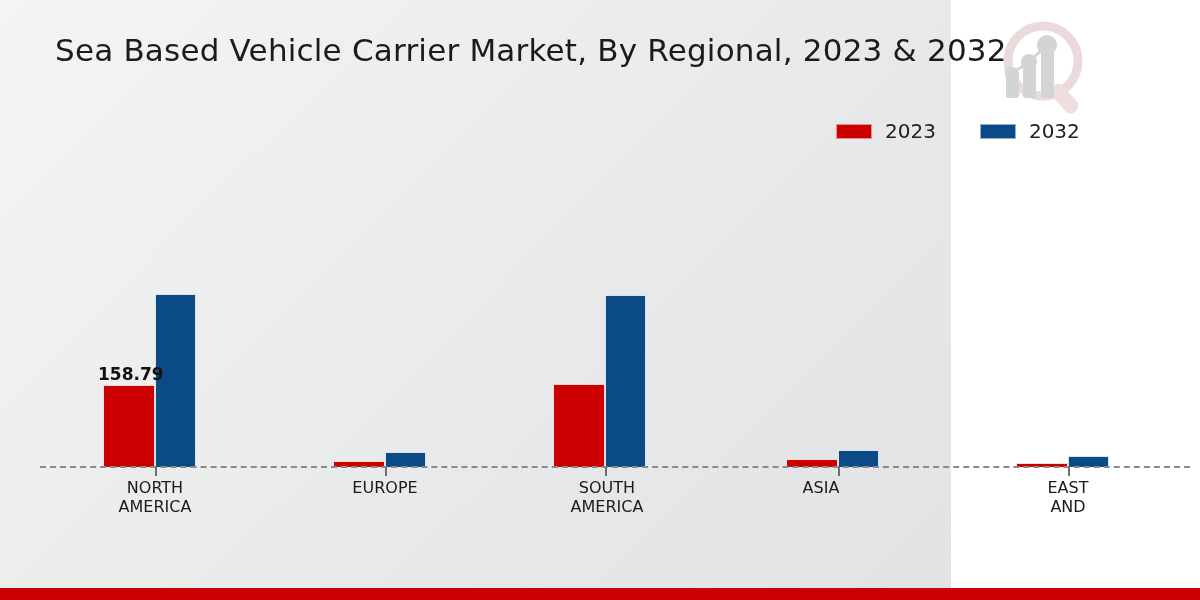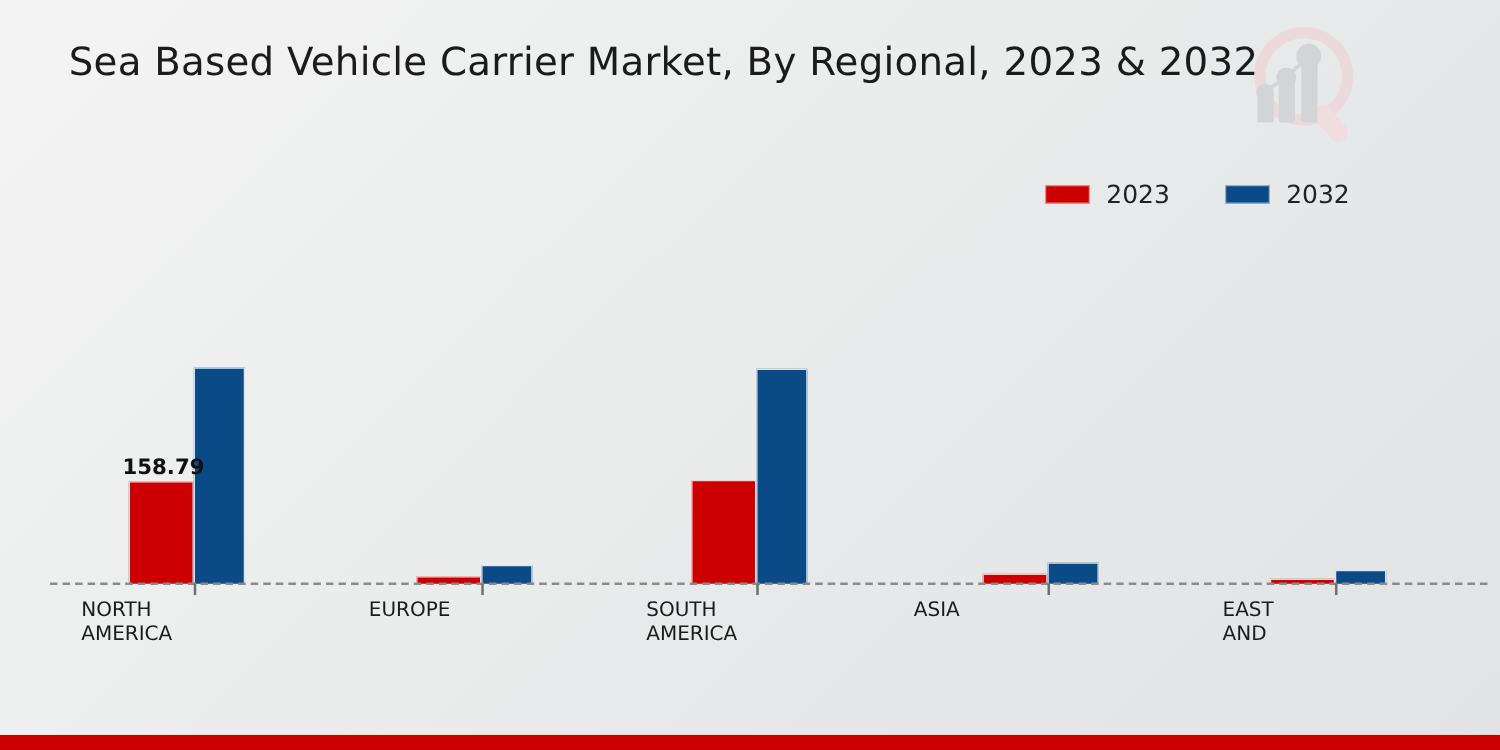--- a/index.html
+++ b/index.html
@@ -8,21 +8,21 @@
   }
   body {
     width: 1200px;
     height: 600px;
     overflow: hidden;
     font-family: "DejaVu Sans", sans-serif;
   }
 
   #chart-root {
     position: relative;
-    width: 1200px;
+    width: 951px;
     height: 600px;
     background: linear-gradient(135deg, #f4f4f4 0%, #eceded 38%, #e6e7e8 70%, #e2e3e4 100%);
     box-sizing: border-box;
   }
 
   
   #watermark {
     position: absolute;
     left: 995px;
     top: 14px;
@@ -46,21 +46,20 @@
   }
 
   
   #legend {
     position: absolute;
     left: 836px;
     top: 121px;
     display: flex;
     align-items: center;
     gap: 44px;
-    margin-top: 24px;
   }
   .legend-item {
     display: flex;
     align-items: center;
     gap: 13px;
   }
   .legend-swatch {
     width: 36px;
     height: 15px;
     display: block;
@@ -119,21 +118,21 @@
   .tick-mark {
     position: absolute;
     top: 467px;
     width: 0;
     height: 9px;
     border-left: 2px solid #6f6f6f;
   }
   .cat-label {
     position: absolute;
     top: 478px;
-    text-align: left;
+    text-align: center;
     font-size: 16px;
     color: #1b1b1b;
     line-height: 19px;
     font-family: "DejaVu Sans", sans-serif;
     width: 180px;
   }
   .cat-label span { display: block; }
 
   
   #footer-bar {

